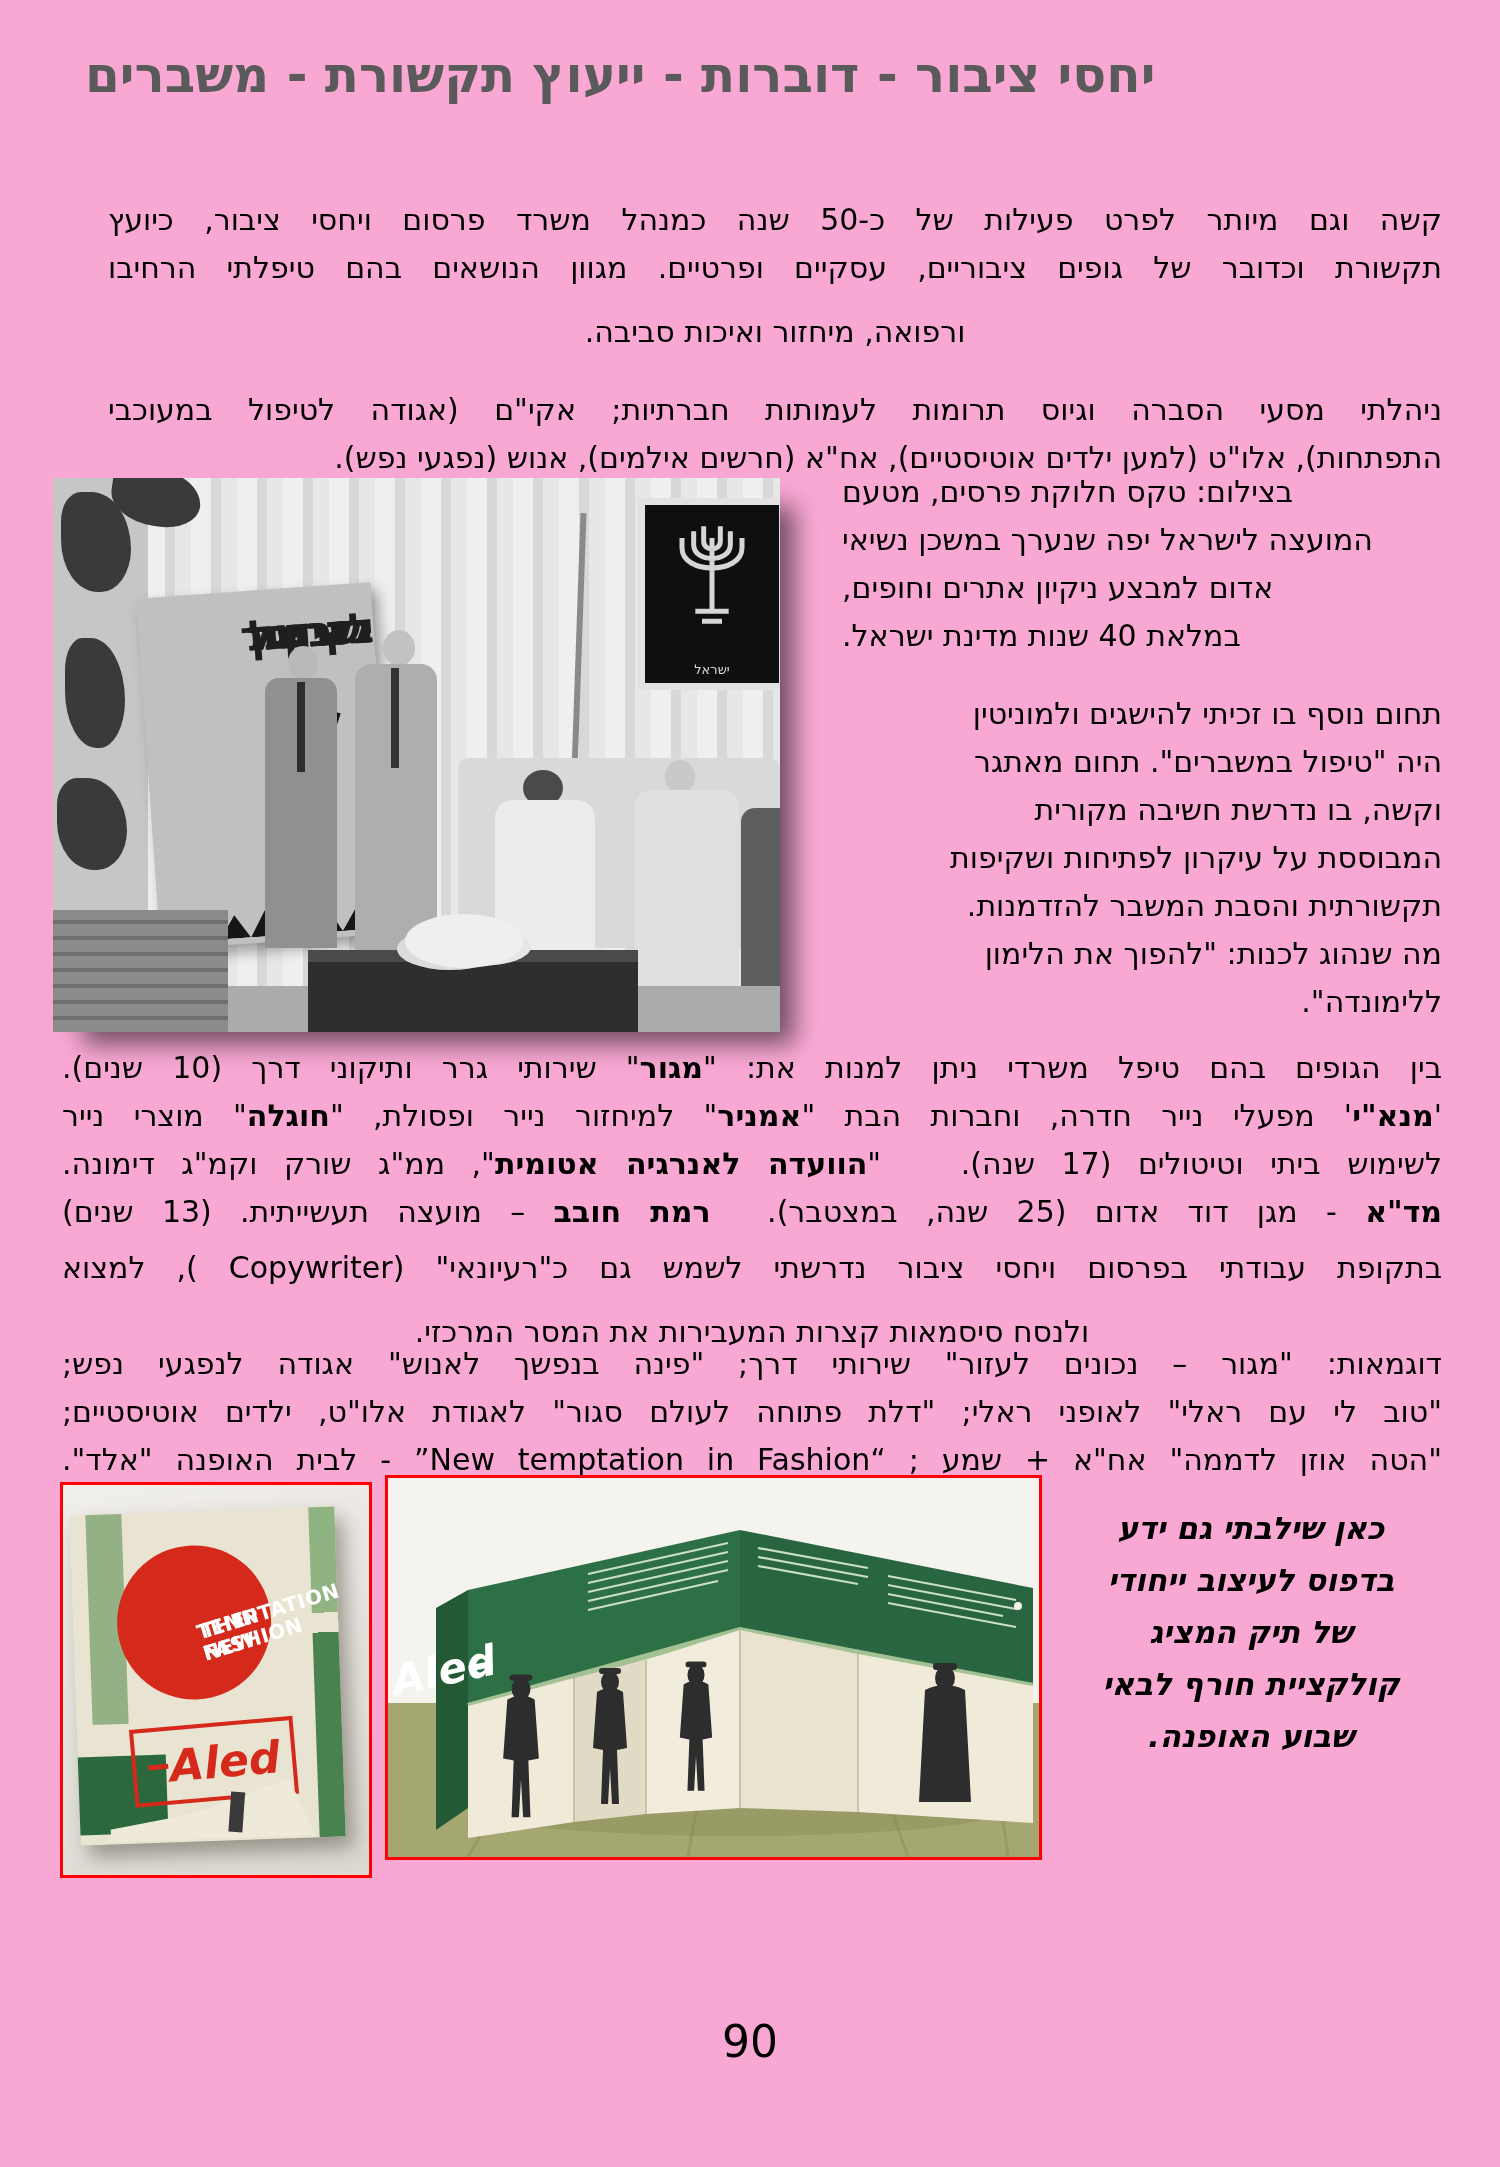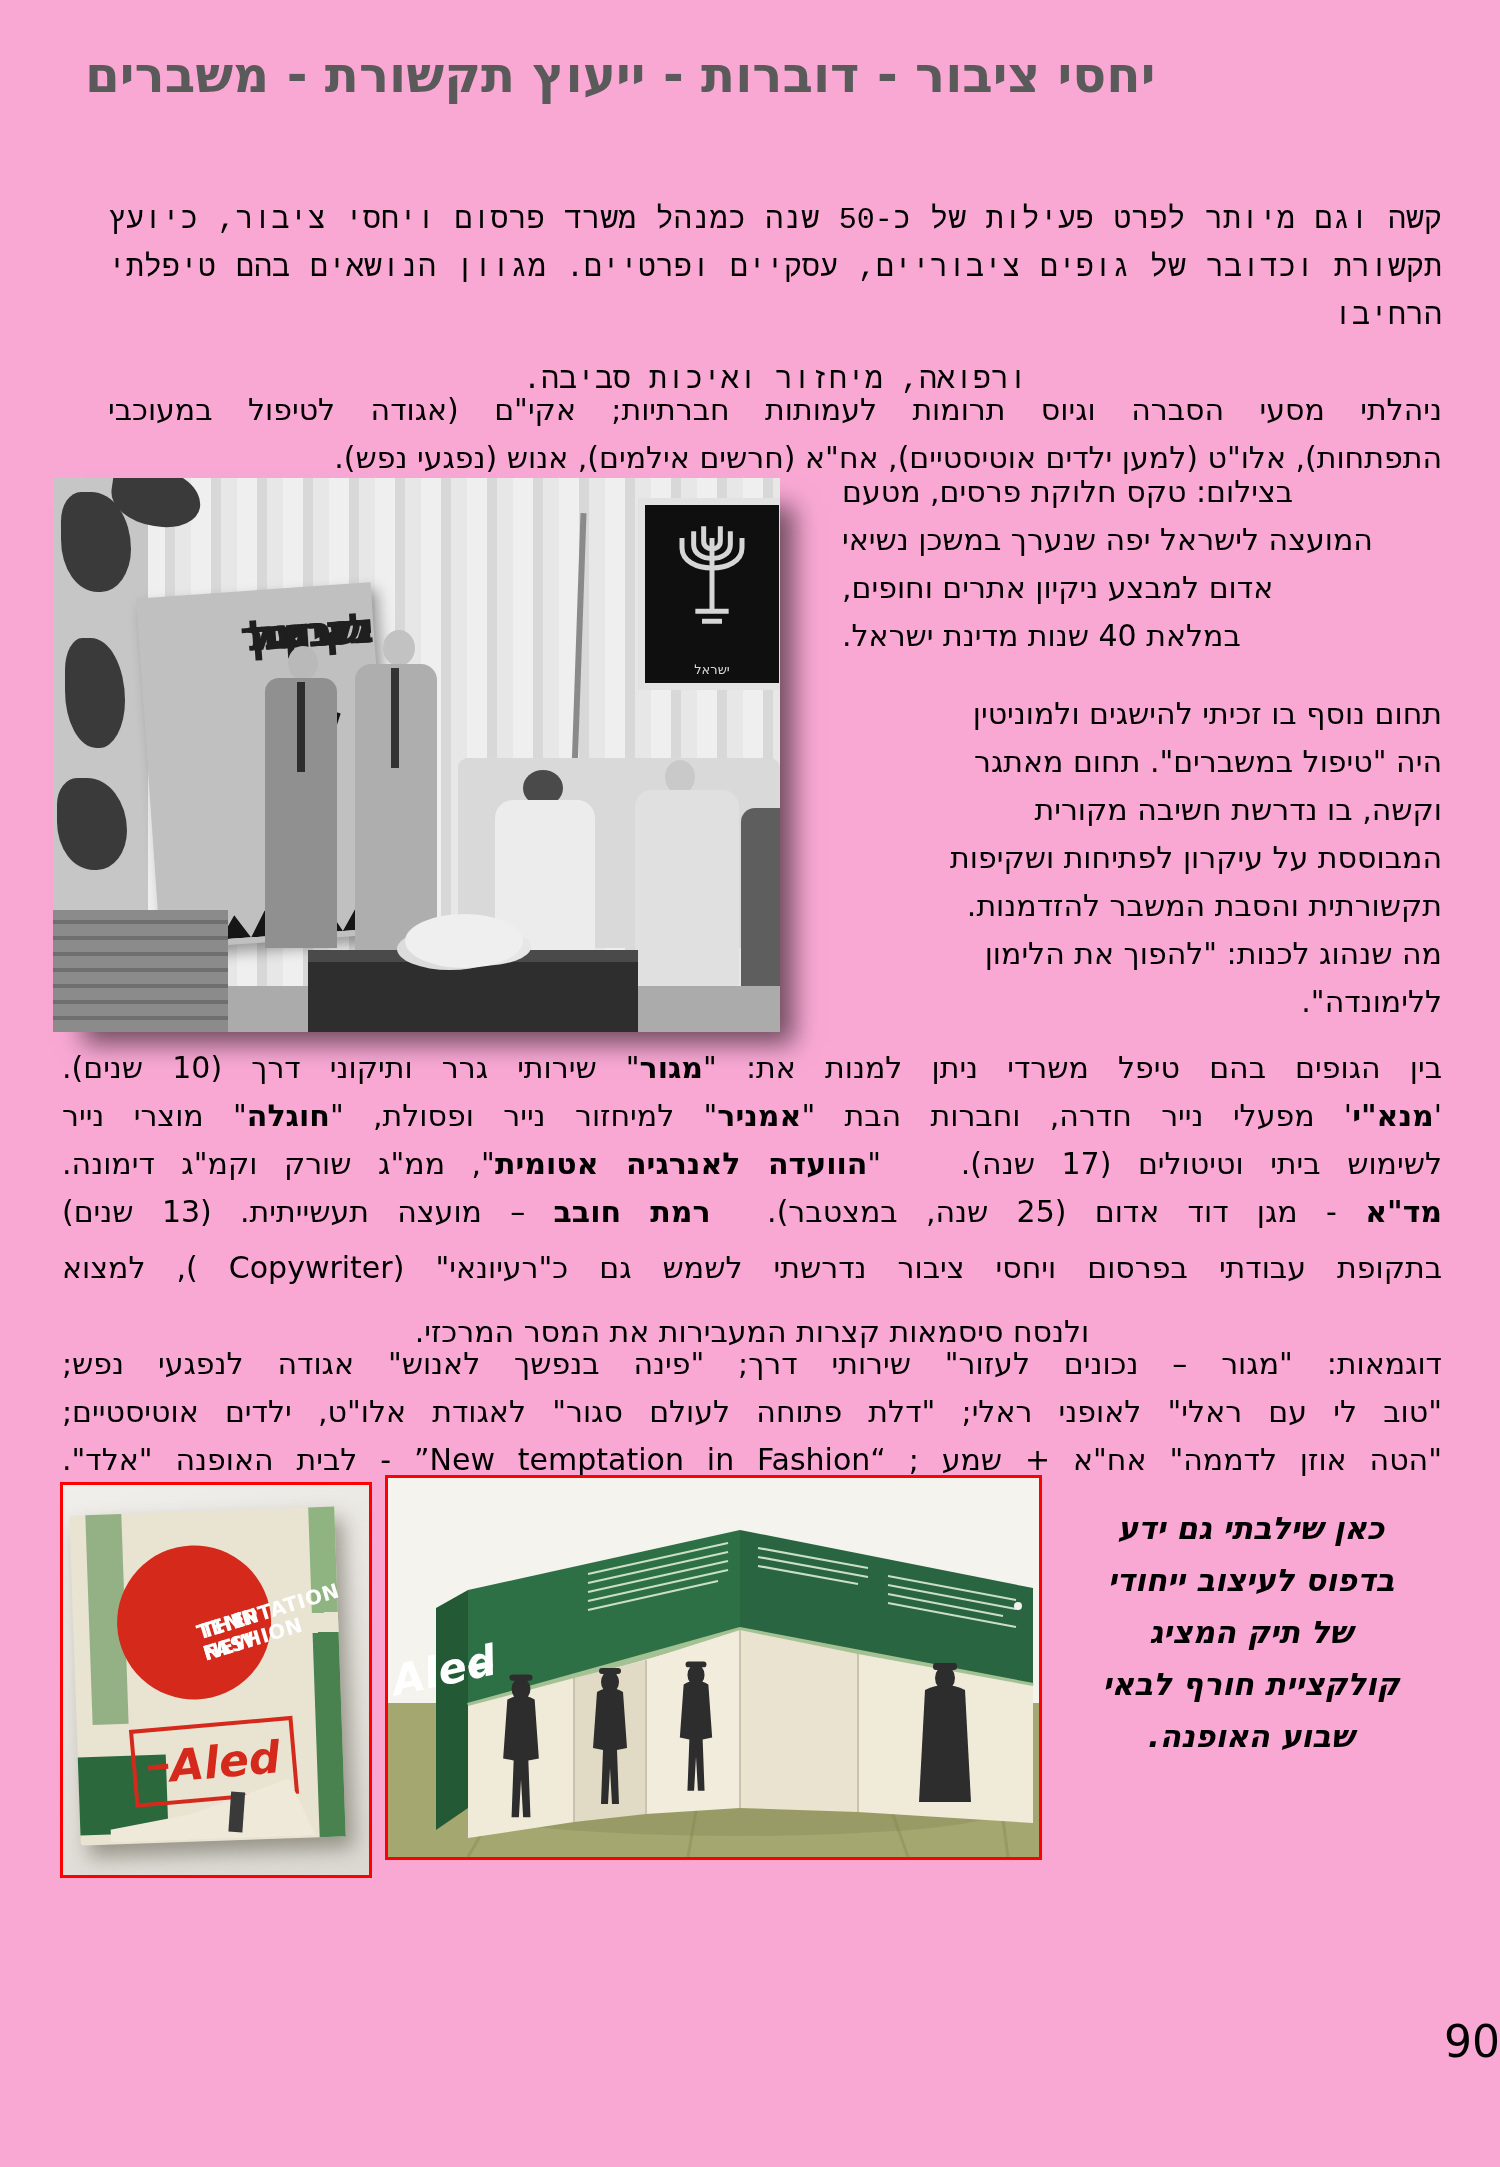--- a/index.html
+++ b/index.html
@@ -4,29 +4,29 @@
 <style>
   html,body{margin:0;padding:0;background:#fff;}
   .page{position:relative;width:1500px;height:2167px;background:#f9a8d4;overflow:hidden;
         font-family:"DejaVu Sans",sans-serif;direction:rtl;color:#000;}
   .abs{position:absolute;}
   .title{left:85px;top:46px;font-size:50px;font-weight:bold;color:#5a5a5a;white-space:nowrap;}
   .para{font-size:30px;line-height:48px;}
   .flow div{text-align:justify;text-align-last:justify;}
   .last-center div:last-child{text-align:center;text-align-last:center;margin-top:16px;}
   .last-start div:last-child{text-align-last:start;}
-  .p1{left:108px;right:58px;top:196px;font-family:Liberation Mono, monospace;}
+  .p1{left:108px;right:58px;top:196px;}
   .p2{left:108px;right:58px;top:386px;}
   .caption{right:58px;width:600px;top:468px;text-align:left;}
   .crisis{right:58px;width:585px;top:690px;text-align:right;}
   .clients{left:62px;right:58px;top:1044px;}
   .copywriter{left:62px;right:58px;top:1244px;}
   .examples{left:62px;right:58px;top:1340px;}
   .note{right:58px;width:382px;top:1502px;font-style:italic;text-align:center;font-size:31px;line-height:52px;font-weight:bold;}
-  .pageno{left:0;right:0;top:2016px;text-align:right;font-size:44px;}
+  .pageno{left:0;right:0;top:2016px;text-align:center;font-size:44px;}
 
   
   .bw{left:53px;top:478px;width:727px;height:554px;
       background:repeating-linear-gradient(90deg,#efefef 0 20px,#d8d8d8 20px 30px,#e7e7e7 30px 46px);
       box-shadow:22px 20px 24px -8px rgba(0,0,0,.55);filter:grayscale(1);overflow:hidden;}
   .bw *{position:absolute;}
   .bw-wall-left{left:0;top:0;width:95px;height:100%;background:#c6c6c6;}
   .bw-blob{background:#3a3a3a;border-radius:30% 60% 45% 55%;}
   .bw-pole{left:520px;top:35px;width:6px;height:430px;background:#8a8a8a;transform:rotate(2deg);}
   .bw-emblem{left:585px;top:20px;width:134px;height:178px;background:#0f0f0f;border:7px solid #e2e2e2;}

